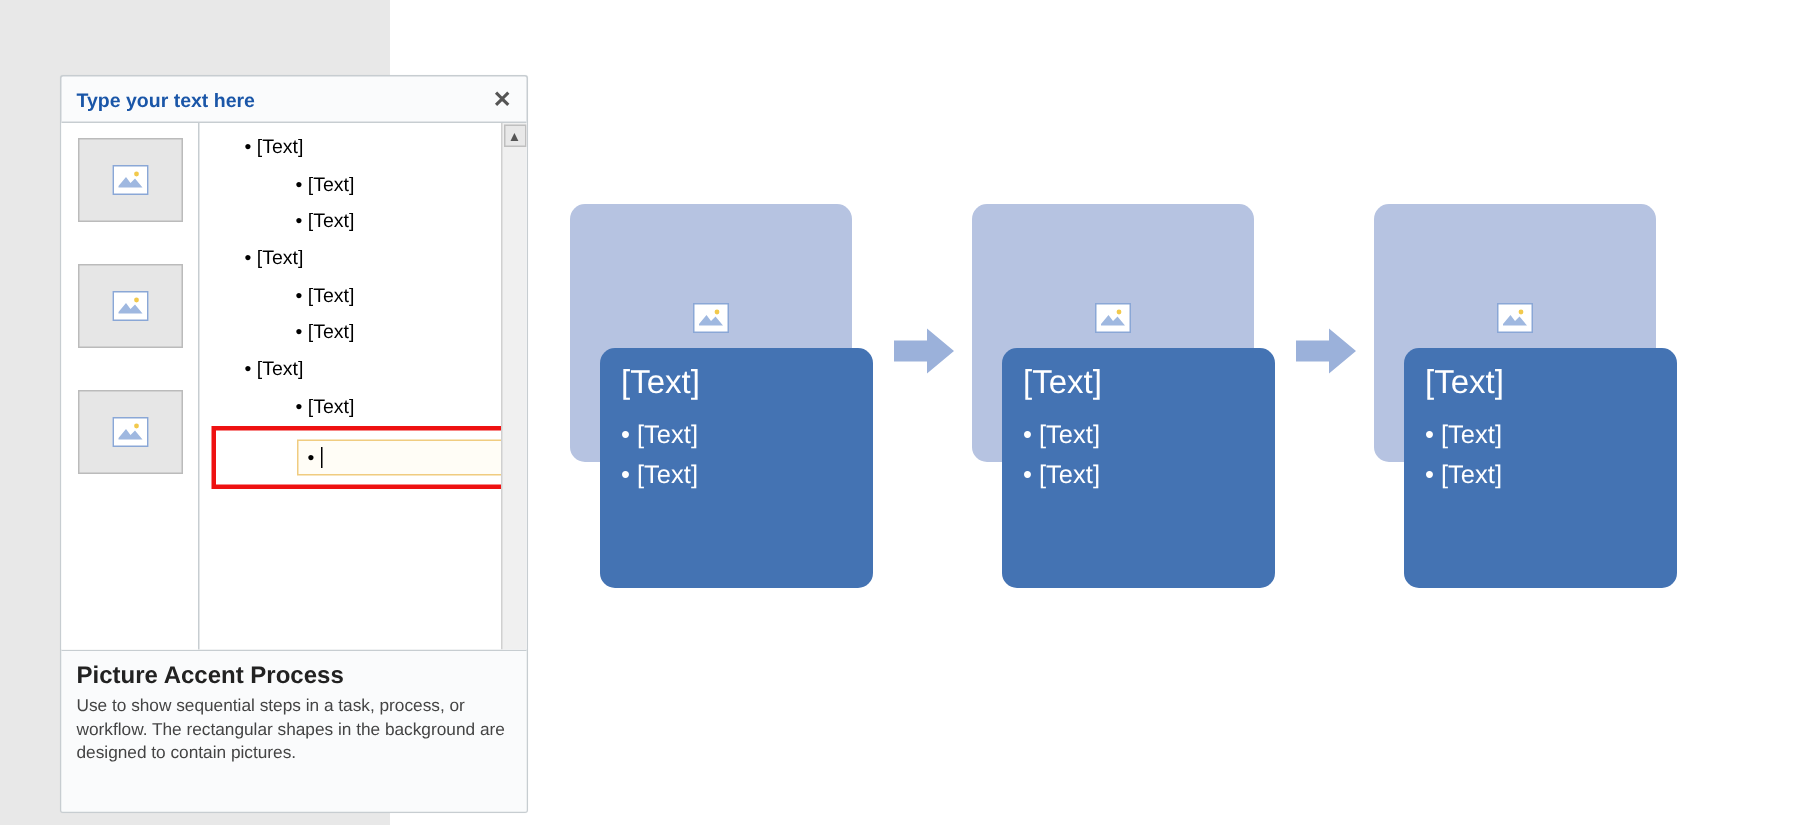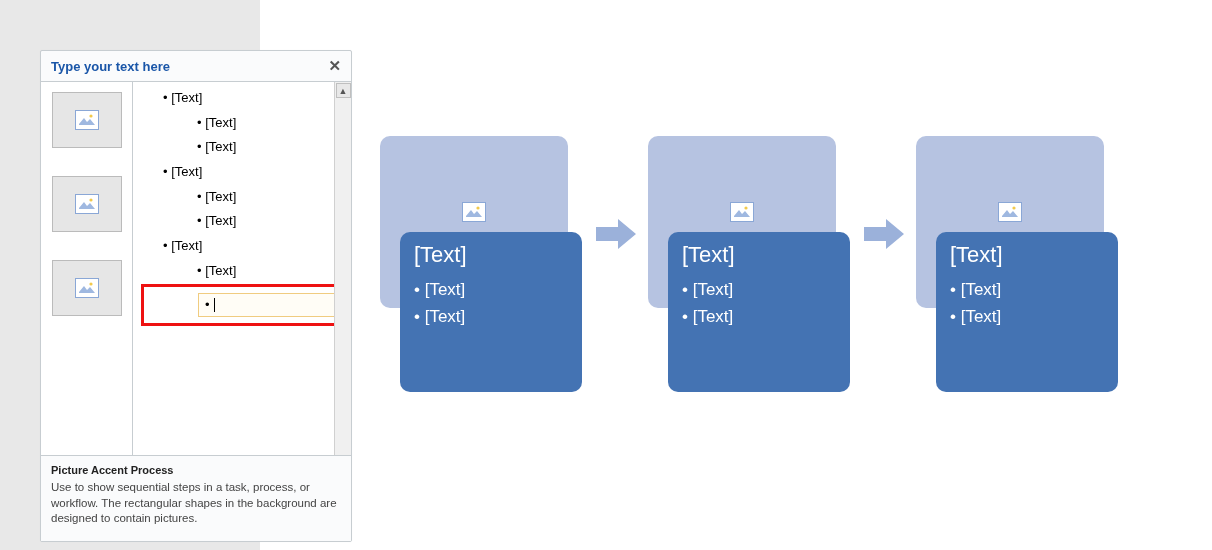--- a/index.html
+++ b/index.html
@@ -132,23 +132,23 @@
     border-top: 1px solid #c7cdd1;
     padding: 8px 10px 10px 10px;
     font-size: 11.5px;
     color: #444;
     background: #fafbfc;
   }
   .tp-footer .ft-title {
     font-weight: bold;
     color: #222;
     margin-bottom: 4px;
-    font-size: 11px;
-  }
-  .tp-footer .ft-desc { line-height: 1.35; margin-bottom: 4px; }
+    font-size: 16px;
+  }
+  .tp-footer .ft-desc { line-height: 1.35; margin-bottom: 20px; }
   .tp-footer .ft-link { text-decoration: underline; cursor: pointer; }
 
   
   .diagram {
     position: absolute;
     left: 380px; top: 136px;
     display: flex;
     align-items: center;
   }
   .step {

